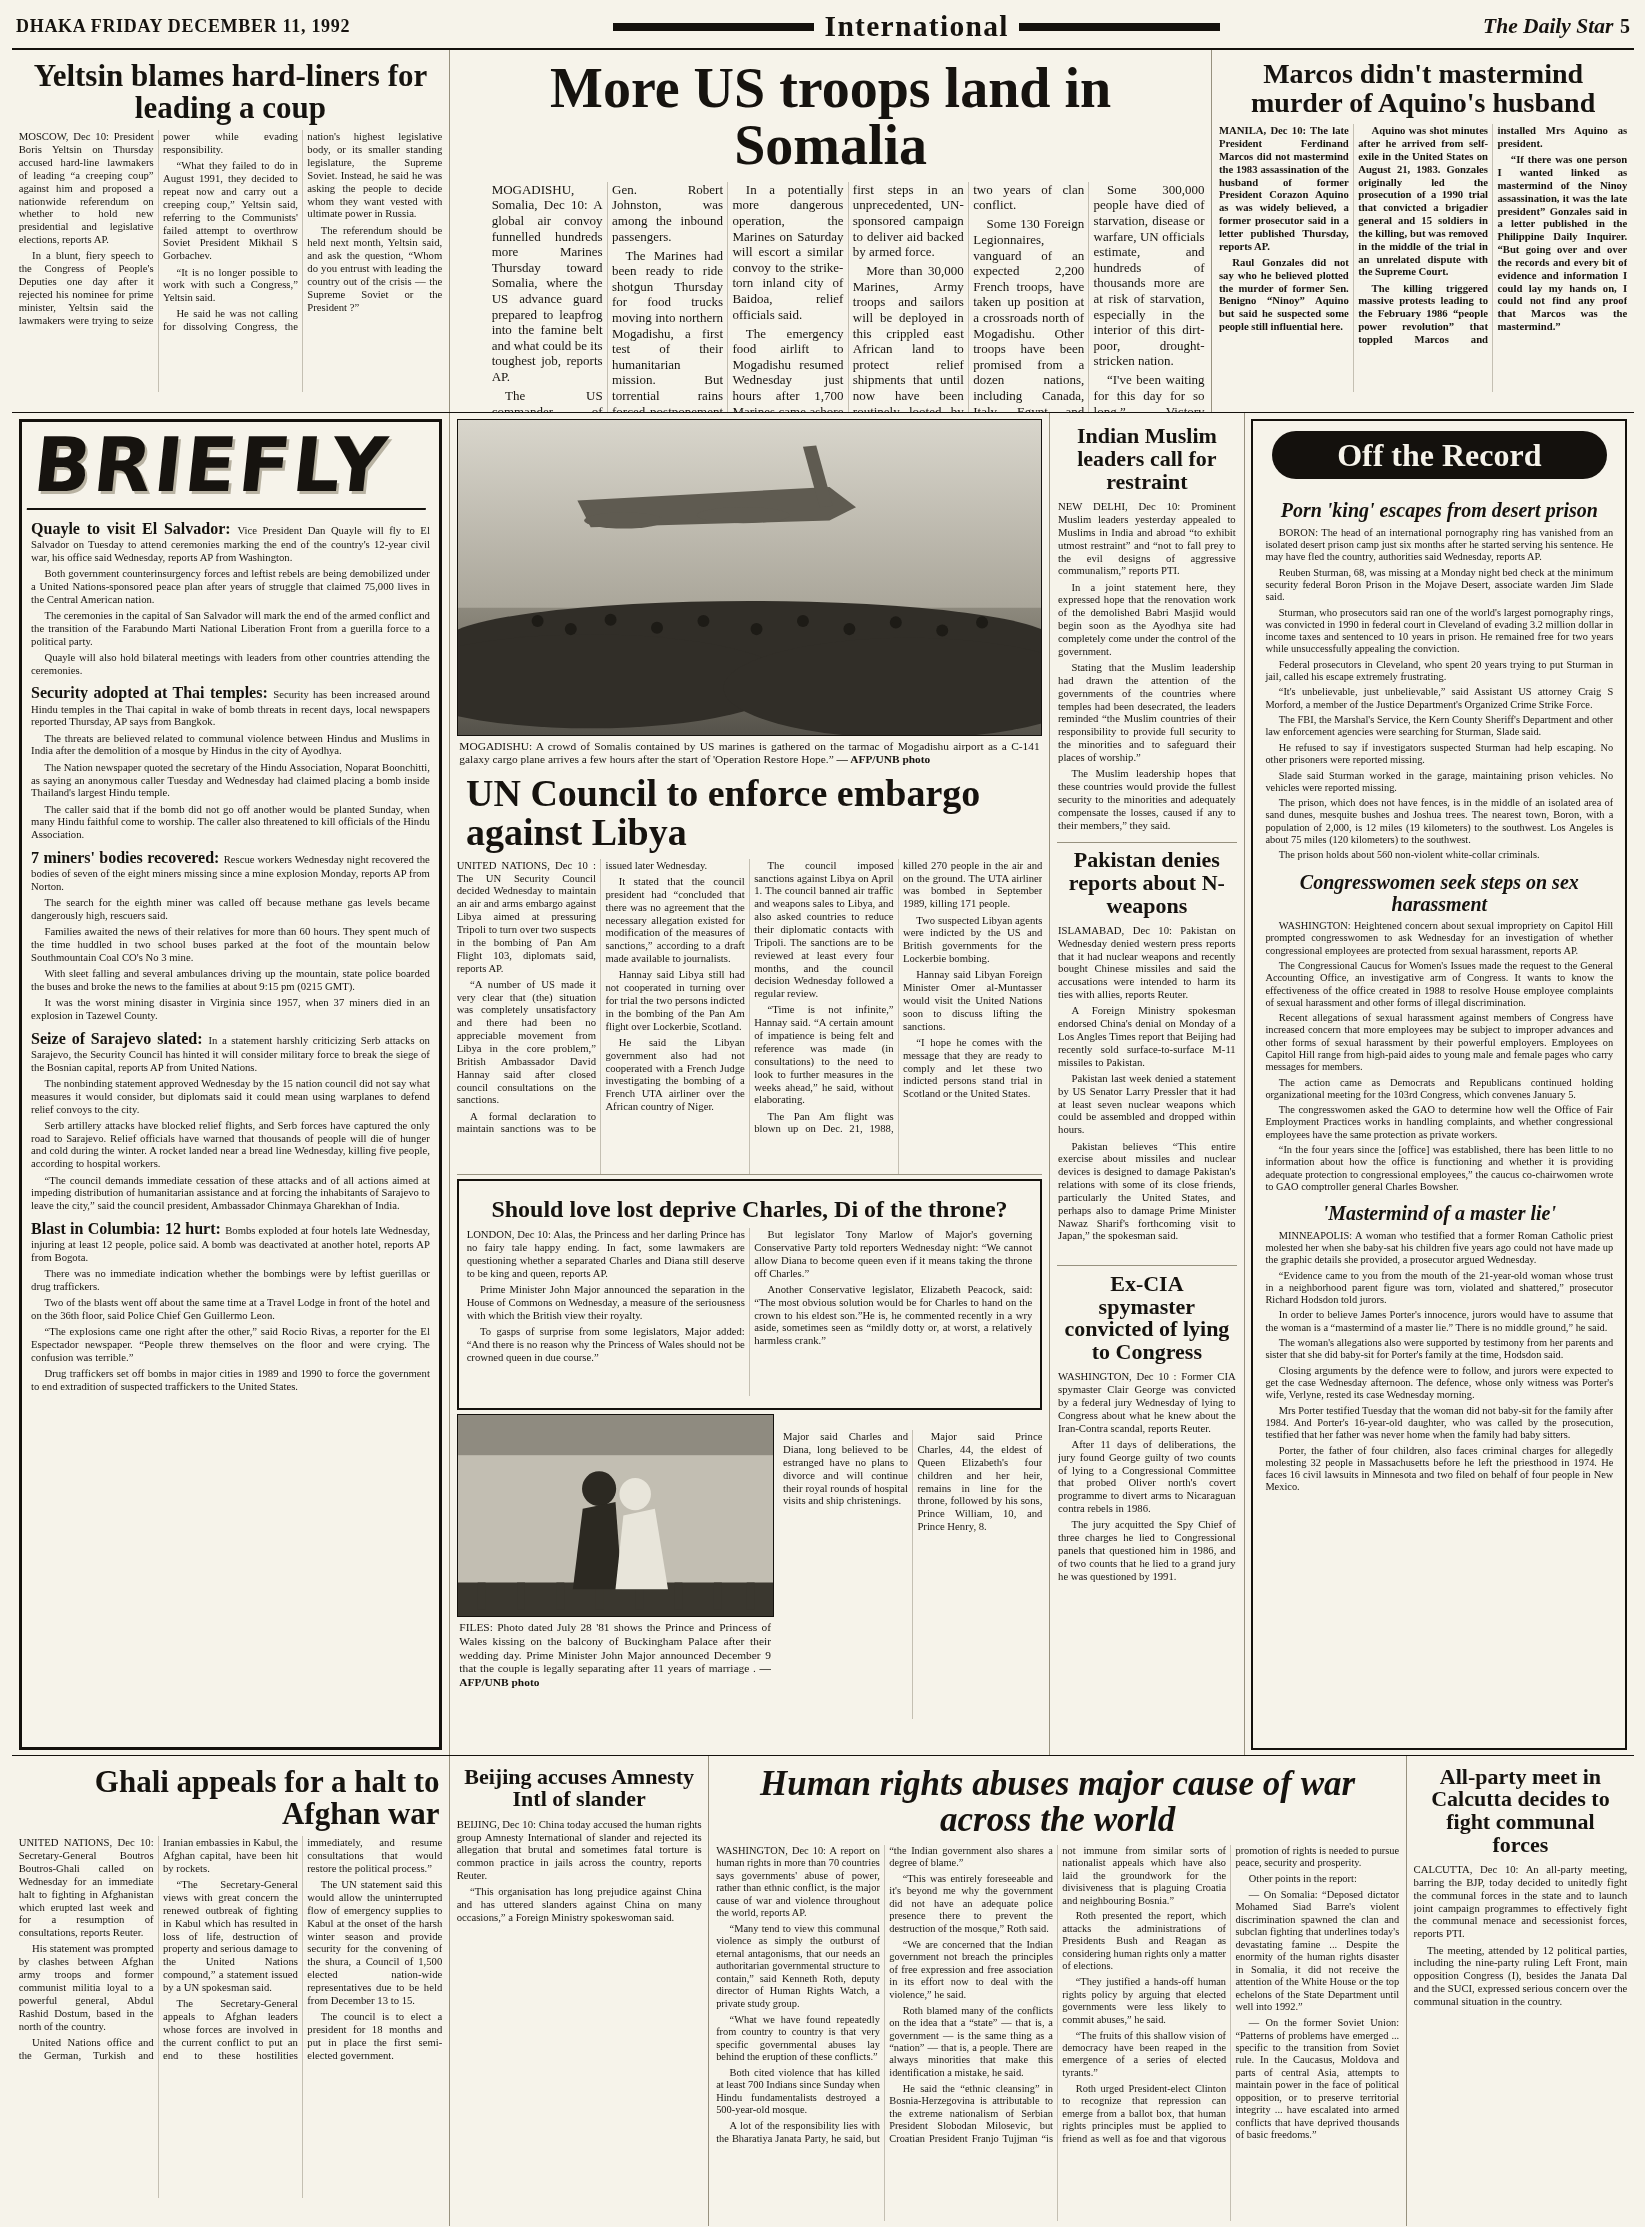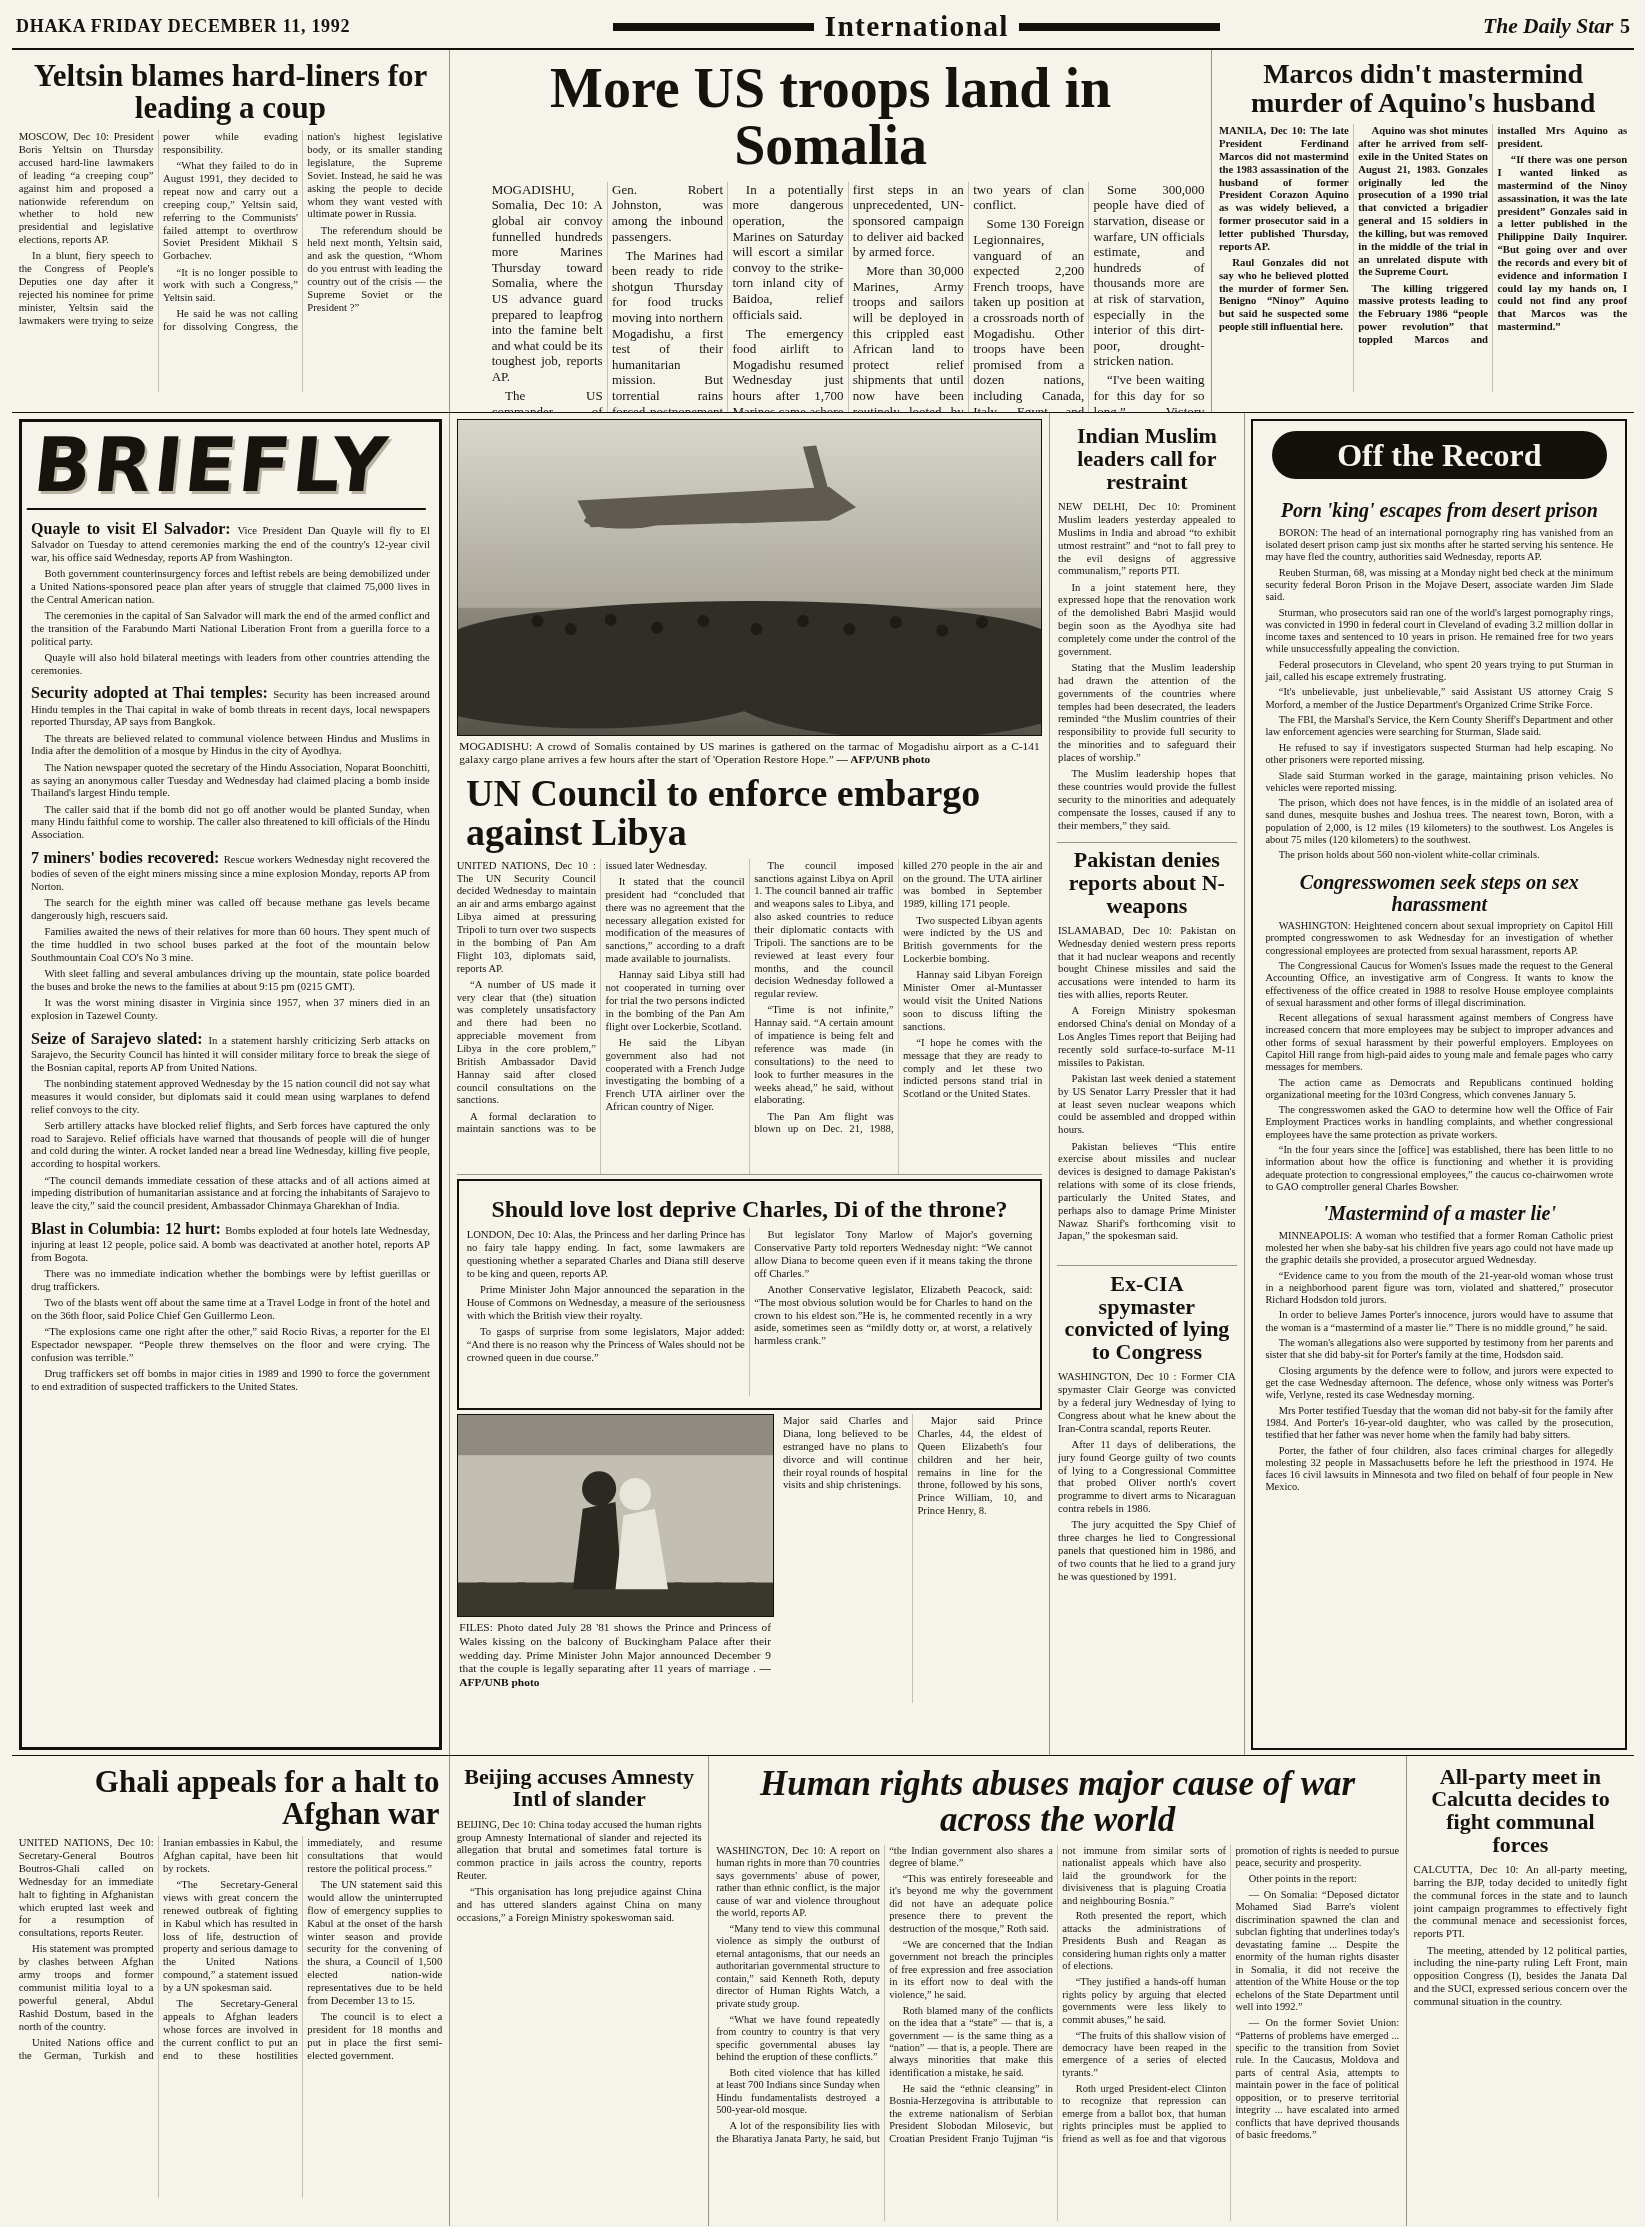--- a/index.html
+++ b/index.html
@@ -269,21 +269,21 @@
               </g>
               <g fill="#e8e5da">
                 <circle cx="270" cy="118" r="24"></circle>
                 <path d="M240 260 L252 150 L300 140 L320 260 Z"></path>
               </g>
             </svg>
           </div>
           <p class="caption"><span>FILES: Photo dated July 28 '81 shows the Prince and Princess of Wales kissing on the balcony of Buckingham Palace after their wedding day. Prime Minister John Major announced December 9 that the couple is legally separating after 11 years of marriage .</span> <span class="credit">— AFP/UNB photo</span></p>
         </div>
         <div class="files-right">
-          <div class="copy cols-2" style="height:289px;">
+          <div class="copy cols-2" style="height:289px;margin-top:16px;">
               <p class="para">Major said Charles and Diana, long believed to be estranged have no plans to divorce and will continue their royal rounds of hospital visits and ship christenings.</p>
               <p class="para">Major said Prince Charles, 44, the eldest of Queen Elizabeth's four children and her heir, remains in line for the throne, followed by his sons, Prince William, 10, and Prince Henry, 8.</p>
             </div>
         </div>
       </div>
     </div>
 
     <div class="cell vline">
       <div class="stack-art">
         <h3 class="hl hl-xs">Indian Muslim leaders call for restraint</h3>

